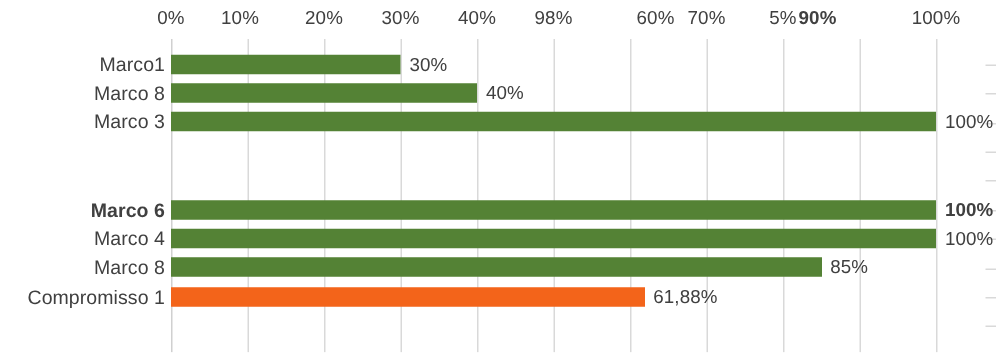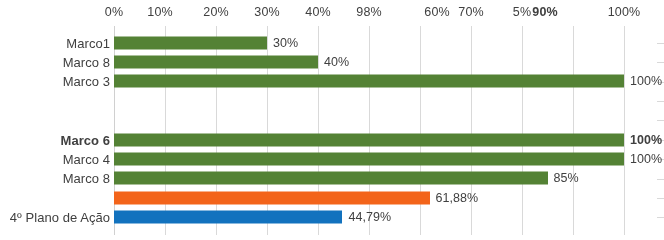--- a/index.html
+++ b/index.html
@@ -188,23 +188,19 @@
         <div class="cat-label">Marco 4</div>
         <div class="bar" style="width: 510px; background: rgb(84, 130, 53);"></div>
         <div class="bar-value" style="left: 630px;">100%</div>
       </div>
       <div class="row" style="top: 142.8px;">
         <div class="cat-label">Marco 8</div>
         <div class="bar" style="width: 433.5px; background: rgb(84, 130, 53);"></div>
         <div class="bar-value" style="left: 553.5px;">85%</div>
       </div>
       <div class="row" style="top: 162.2px;">
+        <div class="cat-label">Compromisso 1</div>
         <div class="bar" style="width: 315.588px; background: rgb(243, 100, 26);"></div>
         <div class="bar-value" style="left: 435.588px;">61,88%</div>
       </div>
-      <div class="row" style="top: 181.6px;">
-        <div class="cat-label">4º Plano de Ação</div>
-        <div class="bar" style="width: 228.429px; background: rgb(18, 114, 190);"></div>
-        <div class="bar-value" style="left: 348.429px;">44,79%</div>
-      </div>
     </div>
 
 </div>
 
 </body></html>

